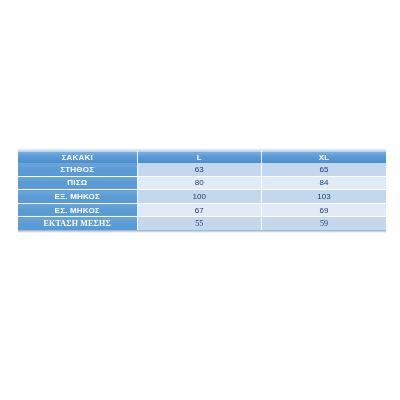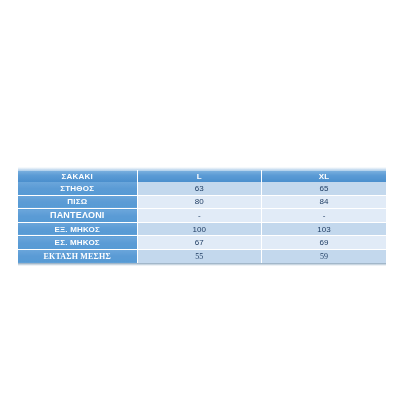--- a/index.html
+++ b/index.html
@@ -12,21 +12,21 @@
     height: 400px;
     background: #ffffff;
     font-family: "Liberation Sans", sans-serif;
     overflow: hidden;
     position: relative;
   }
 
   #size-chart-wrapper {
     position: absolute;
     left: 18px;
-    top: 167px;
+    top: 148px;
     width: 368px;
   }
 
   
   .table-top-lip {
     height: 3px;
     background: linear-gradient(to bottom, #ffffff 0%, #dce9f5 60%, #bcd6ee 100%);
   }
 
   table.size-table {
@@ -124,25 +124,20 @@
         <td class="cell-value">65</td>
       </tr>
 
       <tr class="band-b">
         <td class="cell-label">ΠΙΣΩ</td>
         <td class="cell-value">80</td>
         <td class="cell-value">84</td>
       </tr>
 
 
-      <tr class="band-b section-row">
-        <td class="cell-label">ΠΑΝΤΕΛΟΝΙ</td>
-        <td class="cell-value">-</td>
-        <td class="cell-value">-</td>
-      </tr>
 
       <tr class="band-a">
         <td class="cell-label">ΕΞ. ΜΗΚΟΣ</td>
         <td class="cell-value">100</td>
         <td class="cell-value">103</td>
       </tr>
 
       <tr class="band-b">
         <td class="cell-label">ΕΣ. ΜΗΚΟΣ</td>
         <td class="cell-value">67</td>

